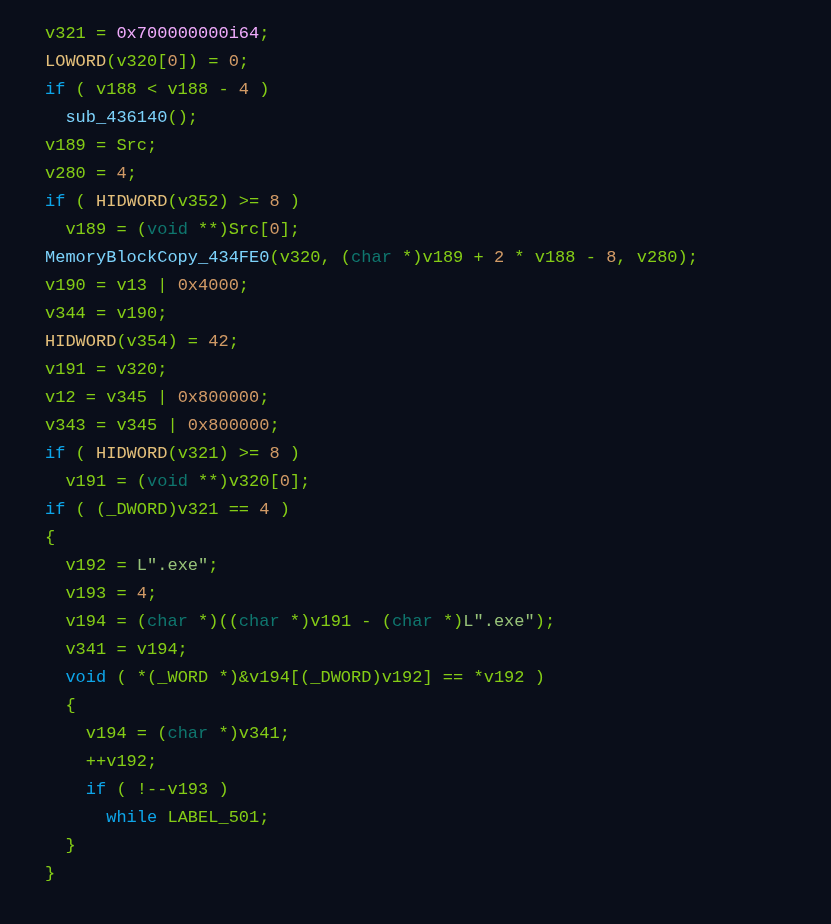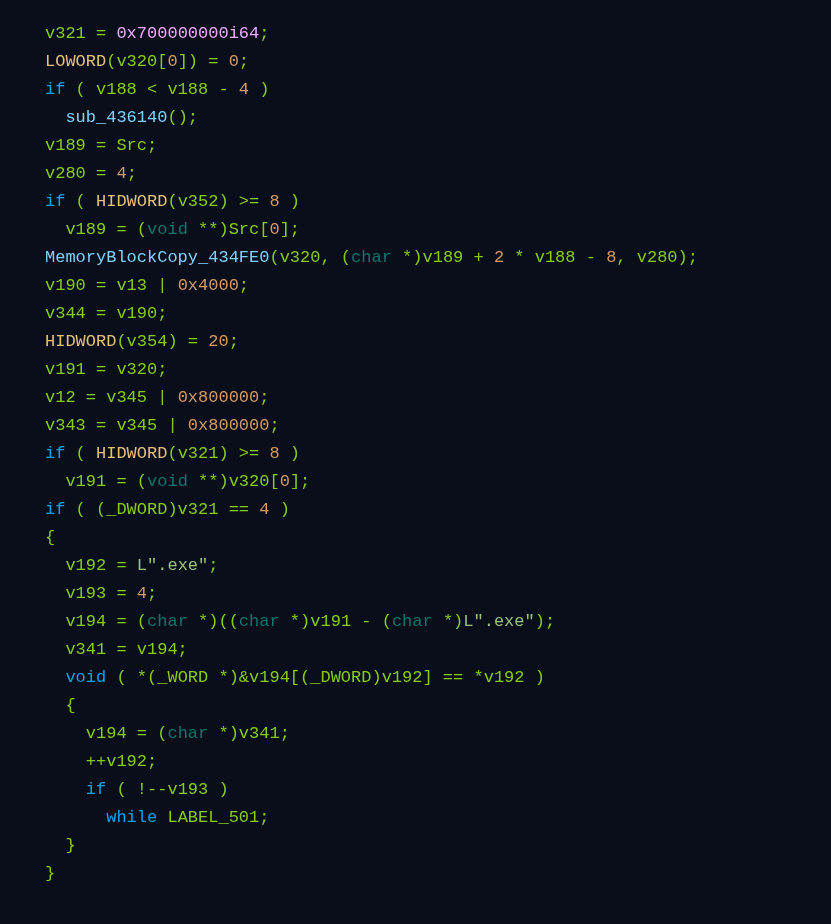--- a/index.html
+++ b/index.html
@@ -34,21 +34,21 @@
 <span class="tok c-func">LOWORD</span><span class="tok c-default">(v320[</span><span class="tok c-number">0</span><span class="tok c-default">]) = </span><span class="tok c-number">0</span><span class="tok c-default">;</span>
 <span class="tok c-keyword">if</span><span class="tok c-default"> ( v188 &lt; v188 - </span><span class="tok c-number">4</span><span class="tok c-default"> )</span>
   <span class="tok c-func2">sub_436140</span><span class="tok c-default">();</span>
 <span class="tok c-default">v189 = Src;</span>
 <span class="tok c-default">v280 = </span><span class="tok c-number">4</span><span class="tok c-default">;</span>
 <span class="tok c-keyword">if</span><span class="tok c-default"> ( </span><span class="tok c-func">HIDWORD</span><span class="tok c-default">(v352) &gt;= </span><span class="tok c-number">8</span><span class="tok c-default"> )</span>
   <span class="tok c-default">v189 = (</span><span class="tok c-cast">void</span><span class="tok c-default"> **)Src[</span><span class="tok c-number">0</span><span class="tok c-default">];</span>
 <span class="tok c-func2">MemoryBlockCopy_434FE0</span><span class="tok c-default">(v320, (</span><span class="tok c-cast">char</span><span class="tok c-default"> *)v189 + </span><span class="tok c-number">2</span><span class="tok c-default"> * v188 - </span><span class="tok c-number">8</span><span class="tok c-default">, v280);</span>
 <span class="tok c-default">v190 = v13 | </span><span class="tok c-number">0x4000</span><span class="tok c-default">;</span>
 <span class="tok c-default">v344 = v190;</span>
-<span class="tok c-func">HIDWORD</span><span class="tok c-default">(v354) = </span><span class="tok c-number">20</span><span class="tok c-default">;</span>
+<span class="tok c-func">HIDWORD</span><span class="tok c-default">(v354) = </span><span class="tok c-number">42</span><span class="tok c-default">;</span>
 <span class="tok c-default">v191 = v320;</span>
 <span class="tok c-default">v12 = v345 | </span><span class="tok c-number">0x800000</span><span class="tok c-default">;</span>
 <span class="tok c-default">v343 = v345 | </span><span class="tok c-number">0x800000</span><span class="tok c-default">;</span>
 <span class="tok c-keyword">if</span><span class="tok c-default"> ( </span><span class="tok c-func">HIDWORD</span><span class="tok c-default">(v321) &gt;= </span><span class="tok c-number">8</span><span class="tok c-default"> )</span>
   <span class="tok c-default">v191 = (</span><span class="tok c-cast">void</span><span class="tok c-default"> **)v320[</span><span class="tok c-number">0</span><span class="tok c-default">];</span>
 <span class="tok c-keyword">if</span><span class="tok c-default"> ( (_DWORD)v321 == </span><span class="tok c-number">4</span><span class="tok c-default"> )</span>
 <span class="tok c-default">{</span>
   <span class="tok c-default">v192 = </span><span class="tok c-string">L".exe"</span><span class="tok c-default">;</span>
   <span class="tok c-default">v193 = </span><span class="tok c-number">4</span><span class="tok c-default">;</span>
   <span class="tok c-default">v194 = (</span><span class="tok c-cast">char</span><span class="tok c-default"> *)((</span><span class="tok c-cast">char</span><span class="tok c-default"> *)v191 - (</span><span class="tok c-cast">char</span><span class="tok c-default"> *)</span><span class="tok c-string">L".exe"</span><span class="tok c-default">);</span>

